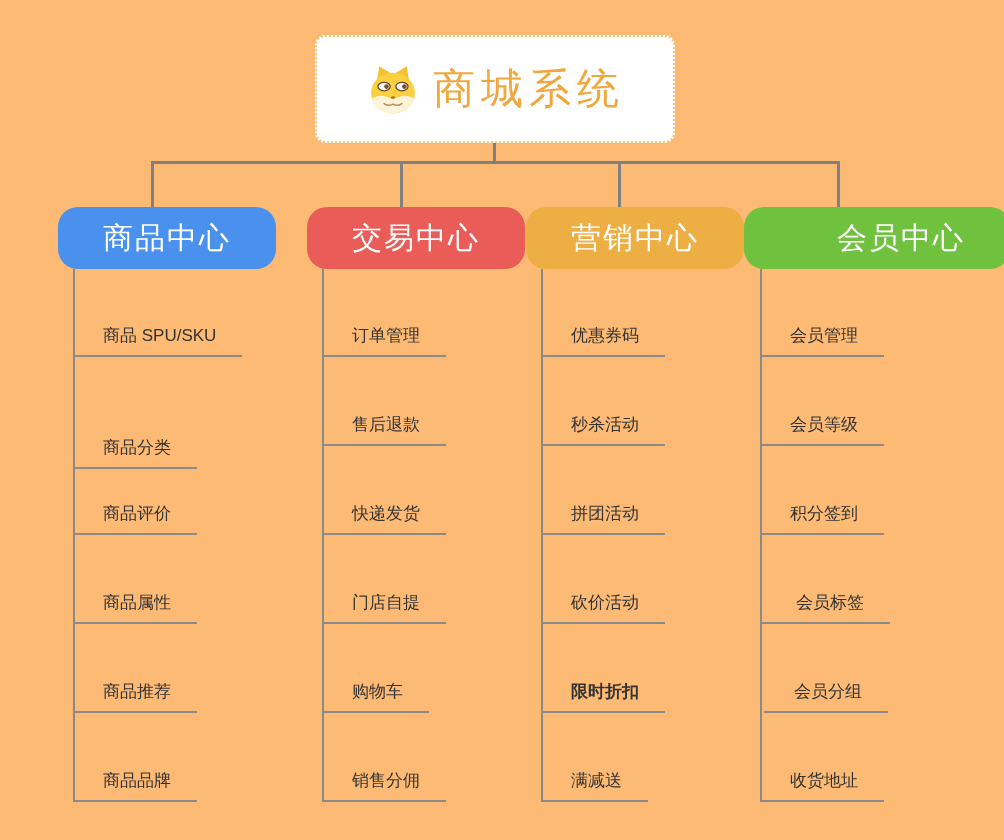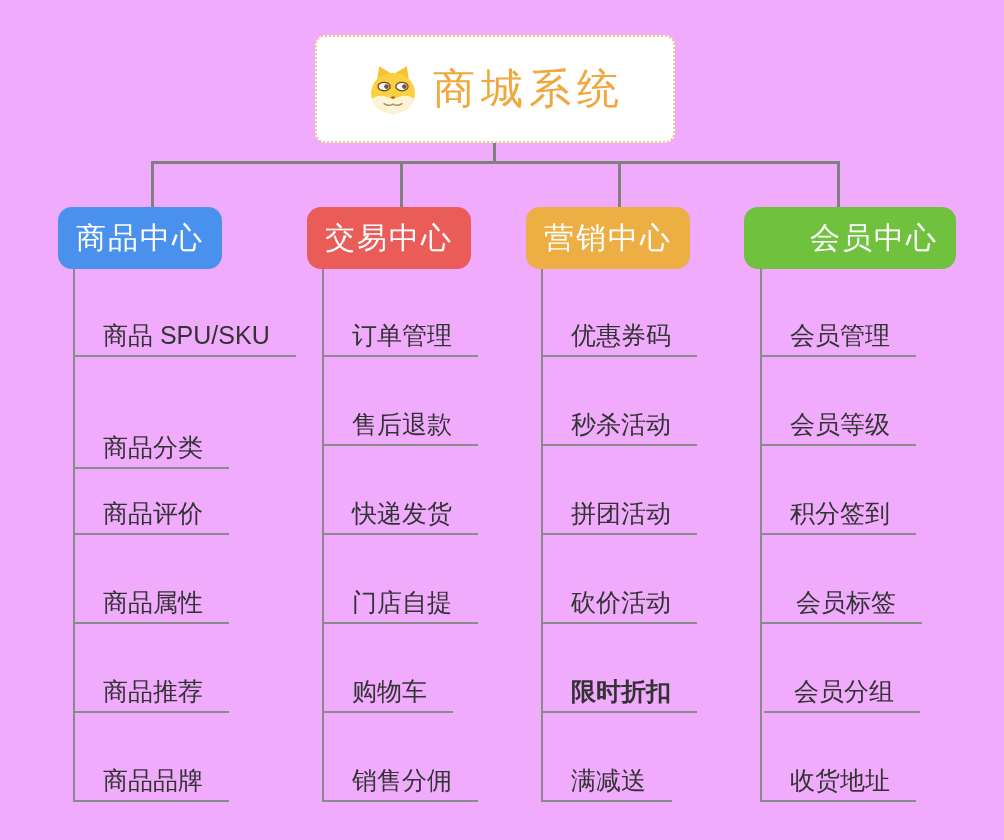--- a/index.html
+++ b/index.html
@@ -4,21 +4,21 @@
 <style>
   html,body{margin:0;padding:0;}
   body{
     background:#f5f5f6;
     font-family:"Liberation Sans","DejaVu Sans",sans-serif;
   }
   .canvas{
     position:relative;
     width:1004px;
     height:840px;
-    background:#f0abfc;
+    background:#fdba74;
     overflow:hidden;
   }
   
   .root-node{
     position:absolute;
     left:315px; top:35px;
     width:360px; height:108px;
     background:#ffffff;
     border:2px dotted #f2c879;
     border-radius:10px;
@@ -37,42 +37,42 @@
   }
   
   .line{
     position:absolute;
     background:#808080;
   }
   
   .branch-header{
     position:absolute;
     top:207px;
-    width:164px; height:62px;
-    border-radius:14px;
+    width:218px; height:62px;
+    border-radius:20px;
     display:flex;
     align-items:center;
     justify-content:center;
     color:#ffffff;
     font-size:30px;
     letter-spacing:2px;
     white-space:nowrap;
   }
   
   .trunk{
     position:absolute;
     top:269px;
     width:2px; height:533px;
     background:#8a8a8a;
   }
   
   .leaf{
     position:absolute;
     display:inline-block;
-    font-size:25px;
+    font-size:17px;
     line-height:21px;
     color:#333333;
     padding:0 26px 9px 30px;
     border-bottom:2px solid #8a8a8a;
     white-space:nowrap;
   }
 </style>
 </head>
 <body>
 

